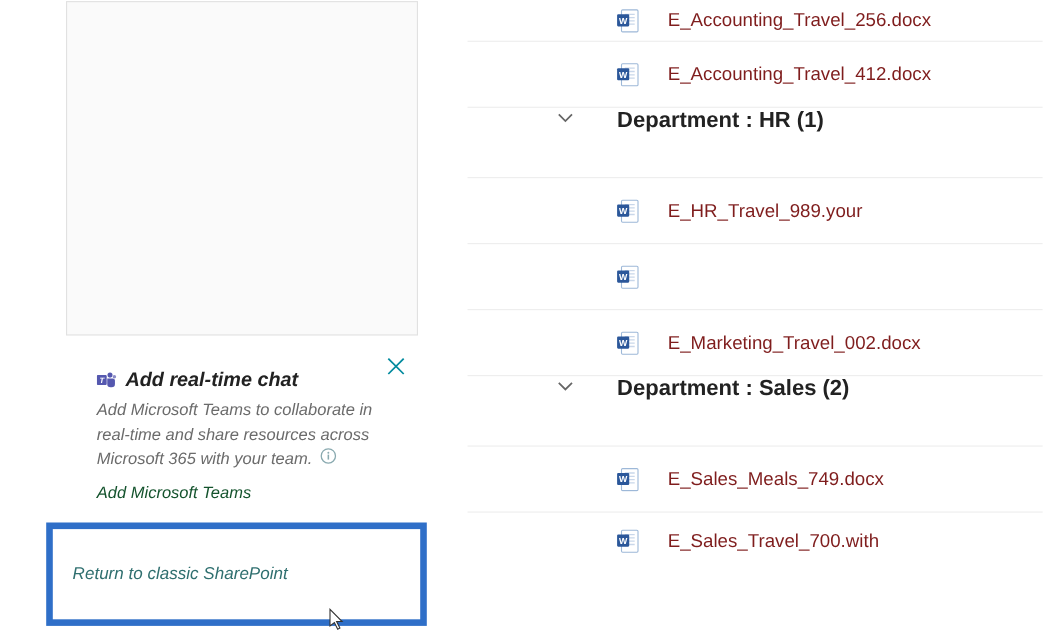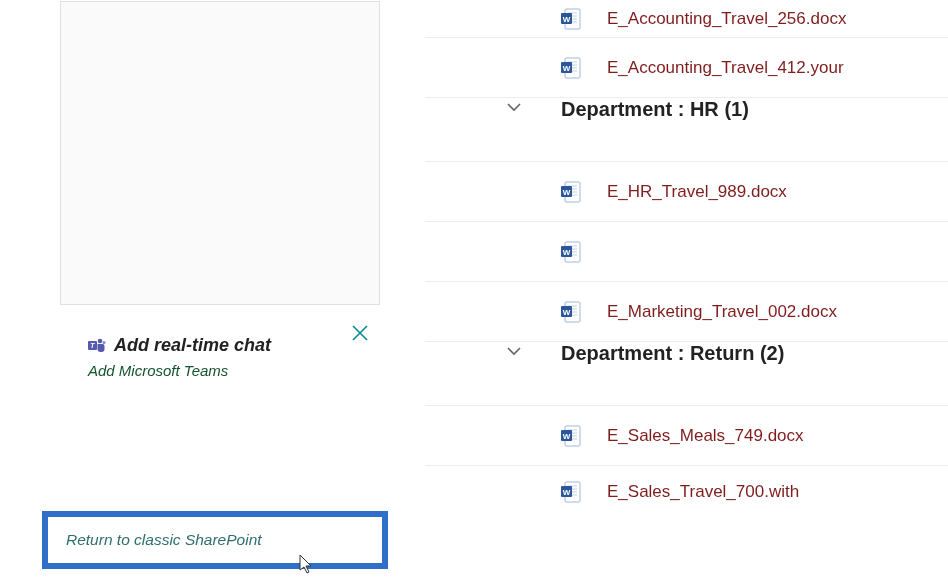--- a/index.html
+++ b/index.html
@@ -70,21 +70,21 @@
     font-size: 15px;
     color: #14532d;
     cursor: pointer;
   }
   .return-classic-wrap {
     position: absolute;
     left: -18px;
     bottom: 14px;
     width: 346px;
     border: 6px solid #2f6fc8;
-    padding: 14px 18px;
+    padding: 32px 18px;
     background: #ffffff;
   }
   .return-classic {
     font-size: 15.5px;
     color: #2f6f6f;
     cursor: pointer;
   }
   .cursor-pointer {
     position: absolute;
     left: 236px;
@@ -160,20 +160,30 @@
         <svg width="18" height="18" viewBox="0 0 18 18">
           <rect x="0" y="4" width="9" height="9" rx="1" fill="#5558af"></rect>
           <text x="4.5" y="11" text-anchor="middle" font-size="7" font-family="Arial" font-weight="bold" fill="#fff">T</text>
           <circle cx="12" cy="4" r="2.3" fill="#5558af"></circle>
           <circle cx="16" cy="5.5" r="1.6" fill="#8b8cc7"></circle>
           <path d="M9.5 7 h5 a2 2 0 0 1 2 2 v3 a3 3 0 0 1 -3 3 h-1 a3 3 0 0 1 -3 -3 z" fill="#5558af"></path>
         </svg>
       </span>
       <span class="promo-title">Add real-time chat</span>
     </div>
+    <div class="promo-desc">
+      <span>Add Microsoft Teams to collaborate in real-time and share resources across Microsoft 365 with your team.</span>
+      <span class="info-icon">
+        <svg width="15" height="15" viewBox="0 0 15 15">
+          <circle cx="7.5" cy="7.5" r="6.5" fill="none" stroke="#8aaab0" stroke-width="1.2"></circle>
+          <circle cx="7.5" cy="4.5" r="0.9" fill="#8aaab0"></circle>
+          <rect x="6.8" y="6.3" width="1.4" height="4.5" fill="#8aaab0"></rect>
+        </svg>
+      </span>
+    </div>
     <div class="promo-link">Add Microsoft Teams</div>
   </div>
 
   <div class="return-classic-wrap">
     <span class="return-classic">Return to classic SharePoint</span>
   </div>
 
   <span class="cursor-pointer">
     <svg width="20" height="24" viewBox="0 0 20 24">
       <path d="M4 2 L4 17 L8 14 L11 20 L13 19 L10 13 L15 13 Z" fill="#ffffff" stroke="#333" stroke-width="1"></path>
@@ -203,21 +213,21 @@
       <svg width="22" height="22" viewBox="0 0 22 22">
         <rect x="5" y="1" width="15" height="20" rx="1" fill="#fff" stroke="#9db8d8" stroke-width="1"></rect>
         <line x1="8" y1="5" x2="17" y2="5" stroke="#c9d7ea" stroke-width="1.2"></line>
         <line x1="8" y1="8" x2="17" y2="8" stroke="#c9d7ea" stroke-width="1.2"></line>
         <line x1="8" y1="11" x2="17" y2="11" stroke="#c9d7ea" stroke-width="1.2"></line>
         <line x1="8" y1="14" x2="17" y2="14" stroke="#c9d7ea" stroke-width="1.2"></line>
         <rect x="1" y="5" width="11" height="11" rx="1" fill="#2b579a"></rect>
         <text x="6.5" y="13.5" text-anchor="middle" font-size="8" font-family="Arial" font-weight="bold" fill="#fff">W</text>
       </svg>
     </span>
-    <span class="file-name">E_Accounting_Travel_412.your</span>
+    <span class="file-name">E_Accounting_Travel_412.docx</span>
   </div>
 
   <div class="group-header">
     <span class="chevron">
       <svg width="18" height="18" viewBox="0 0 18 18">
           <polyline points="3,6 9,12 15,6" fill="none" stroke="#666" stroke-width="1.6"></polyline>
         </svg>
     </span>
     <span class="group-title">
       <span>Department :</span>
@@ -231,21 +241,21 @@
       <svg width="22" height="22" viewBox="0 0 22 22">
         <rect x="5" y="1" width="15" height="20" rx="1" fill="#fff" stroke="#9db8d8" stroke-width="1"></rect>
         <line x1="8" y1="5" x2="17" y2="5" stroke="#c9d7ea" stroke-width="1.2"></line>
         <line x1="8" y1="8" x2="17" y2="8" stroke="#c9d7ea" stroke-width="1.2"></line>
         <line x1="8" y1="11" x2="17" y2="11" stroke="#c9d7ea" stroke-width="1.2"></line>
         <line x1="8" y1="14" x2="17" y2="14" stroke="#c9d7ea" stroke-width="1.2"></line>
         <rect x="1" y="5" width="11" height="11" rx="1" fill="#2b579a"></rect>
         <text x="6.5" y="13.5" text-anchor="middle" font-size="8" font-family="Arial" font-weight="bold" fill="#fff">W</text>
       </svg>
     </span>
-    <span class="file-name">E_HR_Travel_989.docx</span>
+    <span class="file-name">E_HR_Travel_989.your</span>
   </div>
 
   <div class="file-row">
     <span class="file-icon">
       <svg width="22" height="22" viewBox="0 0 22 22">
         <rect x="5" y="1" width="15" height="20" rx="1" fill="#fff" stroke="#9db8d8" stroke-width="1"></rect>
         <line x1="8" y1="5" x2="17" y2="5" stroke="#c9d7ea" stroke-width="1.2"></line>
         <line x1="8" y1="8" x2="17" y2="8" stroke="#c9d7ea" stroke-width="1.2"></line>
         <line x1="8" y1="11" x2="17" y2="11" stroke="#c9d7ea" stroke-width="1.2"></line>
         <line x1="8" y1="14" x2="17" y2="14" stroke="#c9d7ea" stroke-width="1.2"></line>
@@ -271,21 +281,21 @@
 
   <div class="group-header">
     <span class="chevron">
       <svg width="18" height="18" viewBox="0 0 18 18">
           <polyline points="3,6 9,12 15,6" fill="none" stroke="#666" stroke-width="1.6"></polyline>
         </svg>
     </span>
     <span class="group-title">
       <span>Department :</span>
       <span> </span>
-      <span>Return</span>
+      <span>Sales</span>
       <span> (</span><span>2</span><span>)</span>
     </span>
   </div>
   <div class="file-row">
     <span class="file-icon">
       <svg width="22" height="22" viewBox="0 0 22 22">
         <rect x="5" y="1" width="15" height="20" rx="1" fill="#fff" stroke="#9db8d8" stroke-width="1"></rect>
         <line x1="8" y1="5" x2="17" y2="5" stroke="#c9d7ea" stroke-width="1.2"></line>
         <line x1="8" y1="8" x2="17" y2="8" stroke="#c9d7ea" stroke-width="1.2"></line>
         <line x1="8" y1="11" x2="17" y2="11" stroke="#c9d7ea" stroke-width="1.2"></line>

